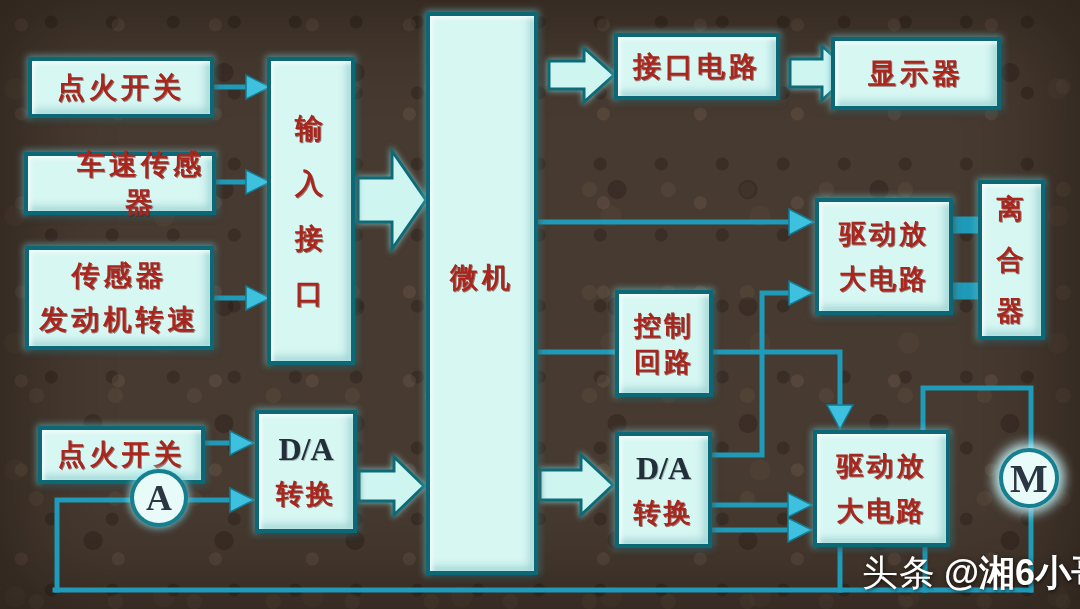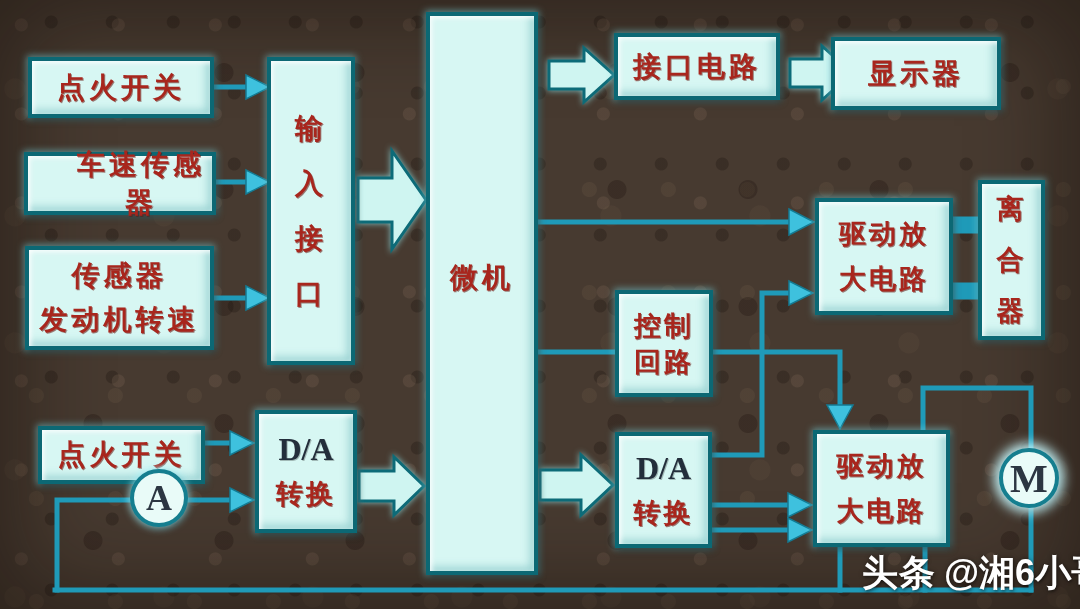--- a/index.html
+++ b/index.html
@@ -42,21 +42,21 @@
     display:flex;align-items:center;justify-content:center;
     font-family:"Liberation Serif", serif;font-weight:bold;color:#2c3642;
   }
   #node-a{left:130px;top:469px;width:58px;height:58px;font-size:36px;box-shadow:0 0 7px 2px rgba(160,240,248,.7),2px 3px 5px rgba(0,0,0,.4);}
   #node-m{left:999px;top:448px;width:60px;height:60px;font-size:40px;box-shadow:0 0 12px 5px rgba(200,250,255,.95),2px 3px 5px rgba(0,0,0,.4);}
   #watermark{
     position:absolute;left:862px;top:549px;width:215px;
     color:#fff;font-size:36px;font-weight:bold;white-space:nowrap;
     text-shadow:0 0 5px rgba(0,0,0,.4), 1px 2px 3px rgba(0,0,0,.35);
   }
-  #watermark .brand{font-weight:700;letter-spacing:1px;margin-right:8px;}
+  #watermark .brand{font-weight:400;letter-spacing:1px;margin-right:8px;}
 </style>
 </head>
 <body>
 
 <div id="stage">
 
   <svg id="wires" viewBox="0 0 1080 609">
 
     <line class="wire" x1="215" y1="87" x2="250" y2="87"></line>
     <polygon class="ahead" points="270,87 246,75 246,99"></polygon>

